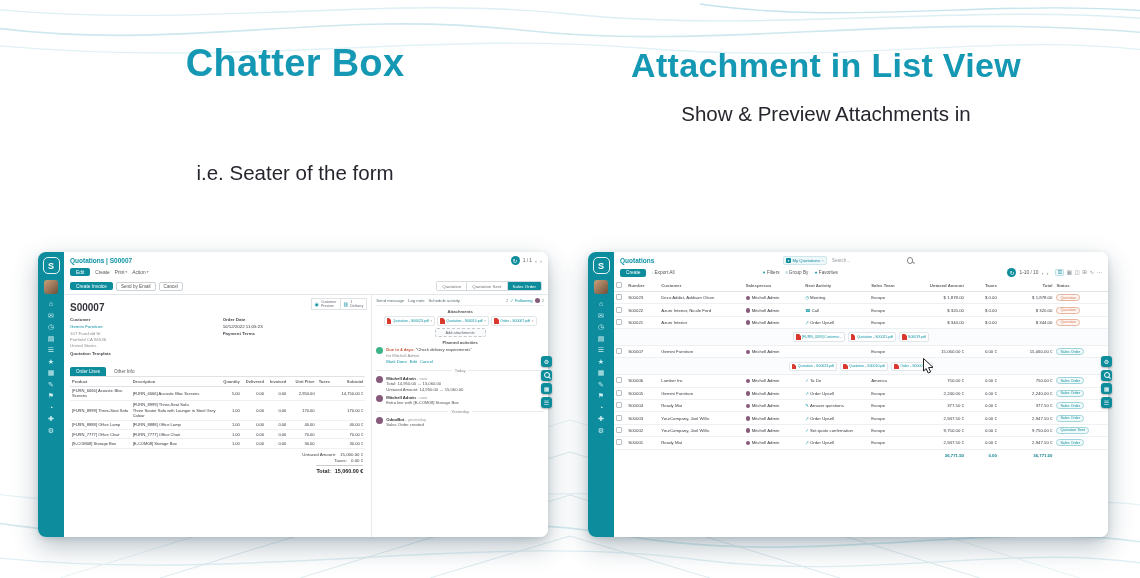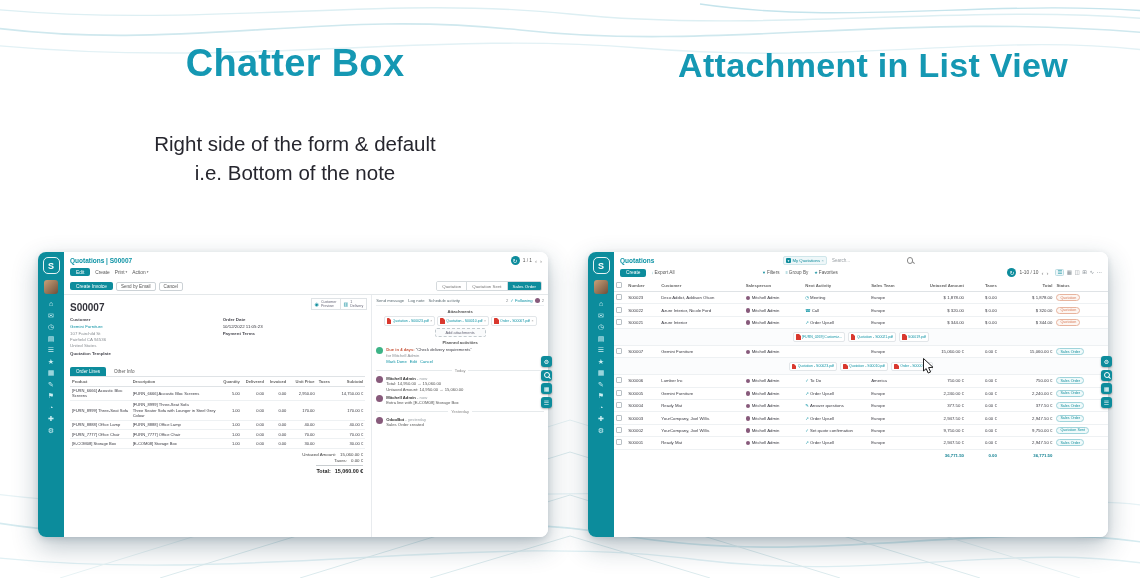--- a/index.html
+++ b/index.html
@@ -3,21 +3,21 @@
 <meta charset="utf-8">
 <style>
   html,body{margin:0;padding:0;background:#fff;}
   .page{position:relative;width:1140px;height:578px;background:#ffffff;overflow:hidden;
         font-family:"Liberation Sans",sans-serif;}
   .bg{position:absolute;inset:0;pointer-events:none;}
 
   
   .feature{position:absolute;text-align:center;}
   .feature-left{left:30px;top:42px;width:530px;}
-  .feature-right{left:606px;top:46px;width:534px;}
+  .feature-right{left:559px;top:46px;width:534px;}
   .title{margin:0;color:#1598b3;font-weight:bold;letter-spacing:.3px;}
   .feature-left .title{font-size:38px;}
   .feature-right .title{font-size:34px;}
   .desc{margin:14px 0 0;color:#26262e;font-size:20.5px;line-height:1.45;}
 
   
   .shot{position:absolute;display:flex;background:#fff;border-radius:8px;
         box-shadow:0 10px 26px rgba(25,60,80,.30), 0 2px 6px rgba(25,60,80,.15);overflow:visible;}
   .form-shot{left:38px;top:252px;width:510px;height:285px;}
   .list-shot{left:588px;top:252px;width:520px;height:285px;}
@@ -184,29 +184,29 @@
     <path d="M160,578 L570,452 L980,578" stroke="#dcebee" stroke-width="1"></path>
     <path d="M300,578 L570,495 L840,578" stroke="#dcebee" stroke-width="1"></path>
     <path d="M60,578 L570,420 L1080,578" stroke="#e8f3f5" stroke-width="1"></path>
     <path d="M430,578 L570,536 L710,578" stroke="#dcebee" stroke-width="1"></path>
   </svg>
 
   <section class="feature feature-left">
     <h1 class="title">Chatter Box</h1>
     <p class="desc">
       <br>
-      <span>Right side of the form &amp; default</span><br>
-      <span>i.e. Bottom of the note</span>
+      <br>
+      <span>i.e. Seater of the form</span>
     </p>
   </section>
 
   <section class="feature feature-right">
     <h1 class="title">Attachment in List View</h1>
     <p class="desc">
-      <br>
+      <span>Show &amp; Preview Attachments in</span><br>
       <br>
     </p>
   </section>
 
   <div class="shot form-shot">
     <div class="fabs">
       <div class="fab">⚙</div>
       <div class="fab">
           <span class="magw"></span>
         </div>

